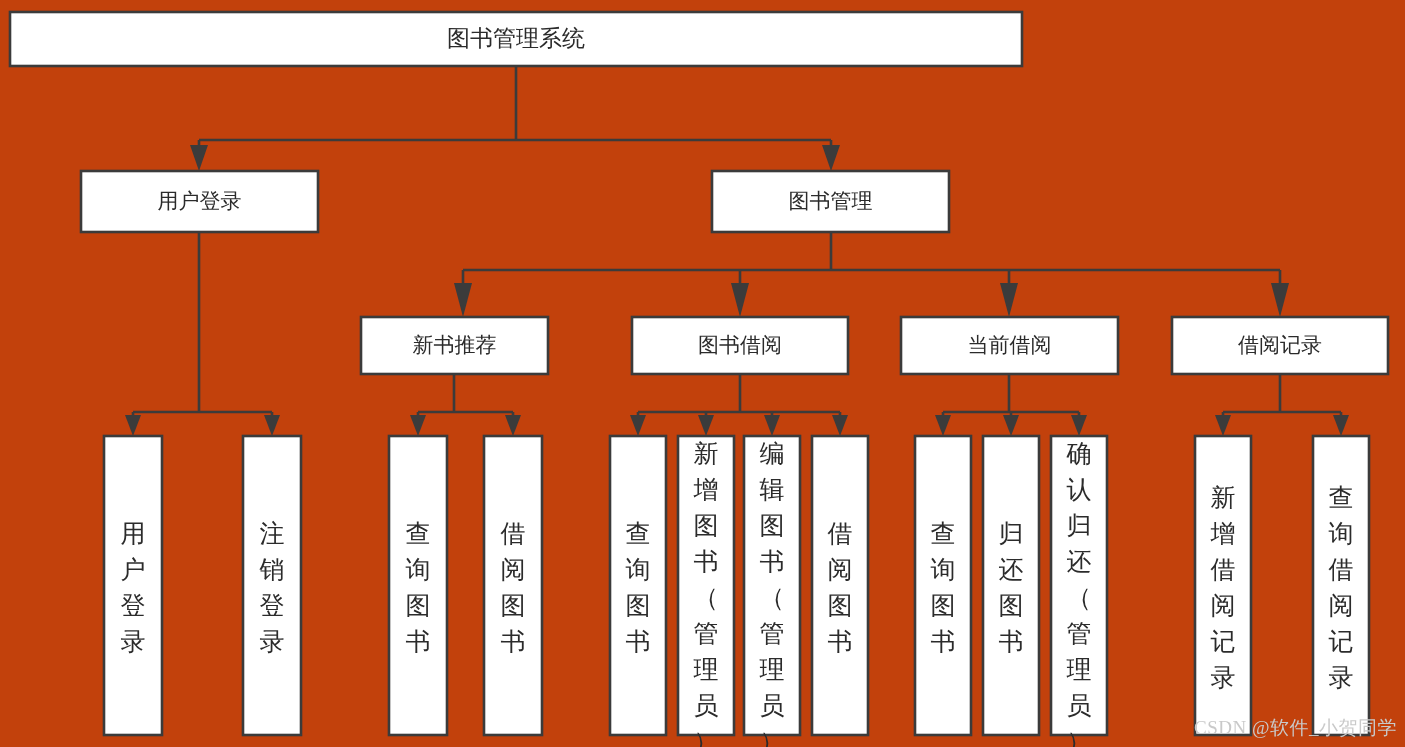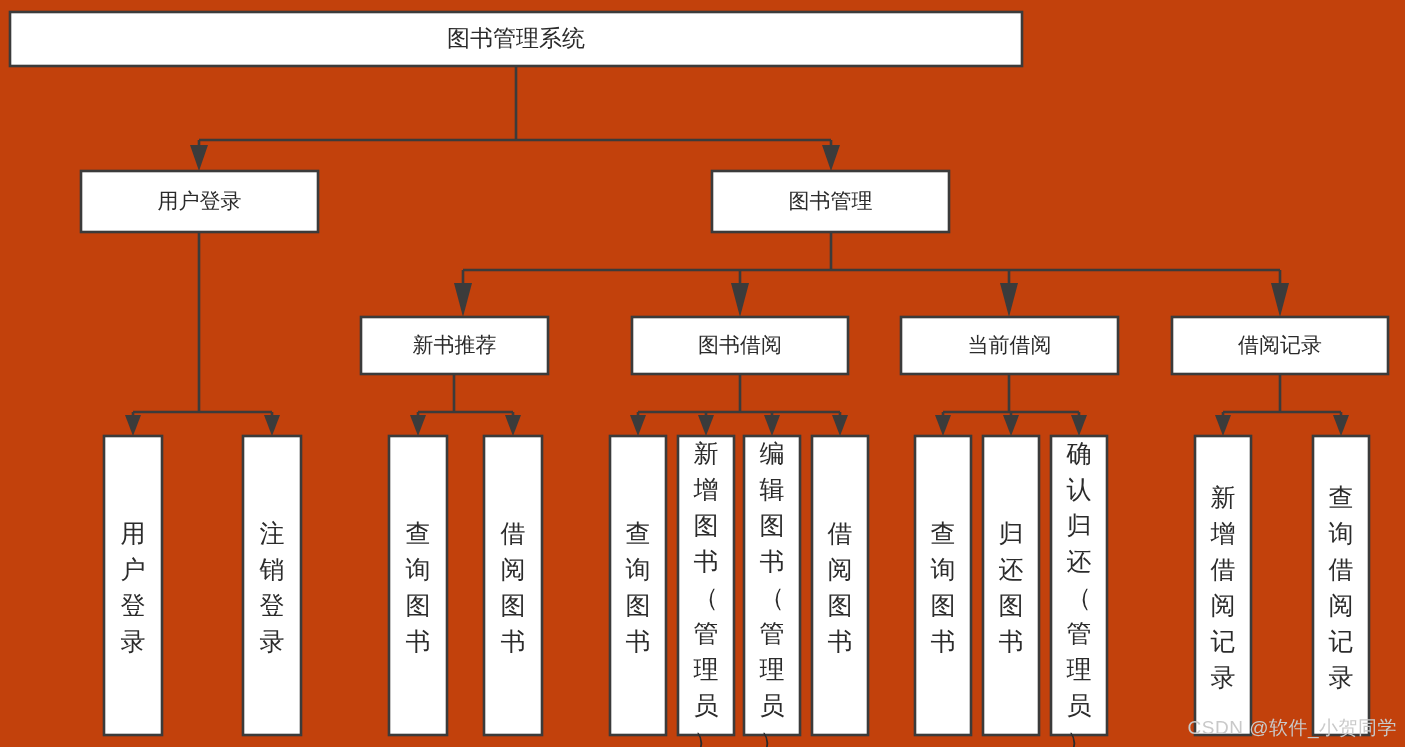--- a/index.html
+++ b/index.html
@@ -55,21 +55,21 @@
     stroke-linecap: butt;
   }
   .arrow-head {
     fill: #3b3b3b;
     stroke: none;
   }
   .watermark {
     position: absolute;
     right: 8px;
     bottom: 6px;
-    font-family: Liberation Sans, sans-serif;
+    font-family: Liberation Serif, serif;
     font-size: 19px;
     color: #c9c9c9;
     letter-spacing: 0.5px;
     white-space: nowrap;
     pointer-events: none;
     margin-left: 16px;
   }
 </style>
 </head>
 <body>

